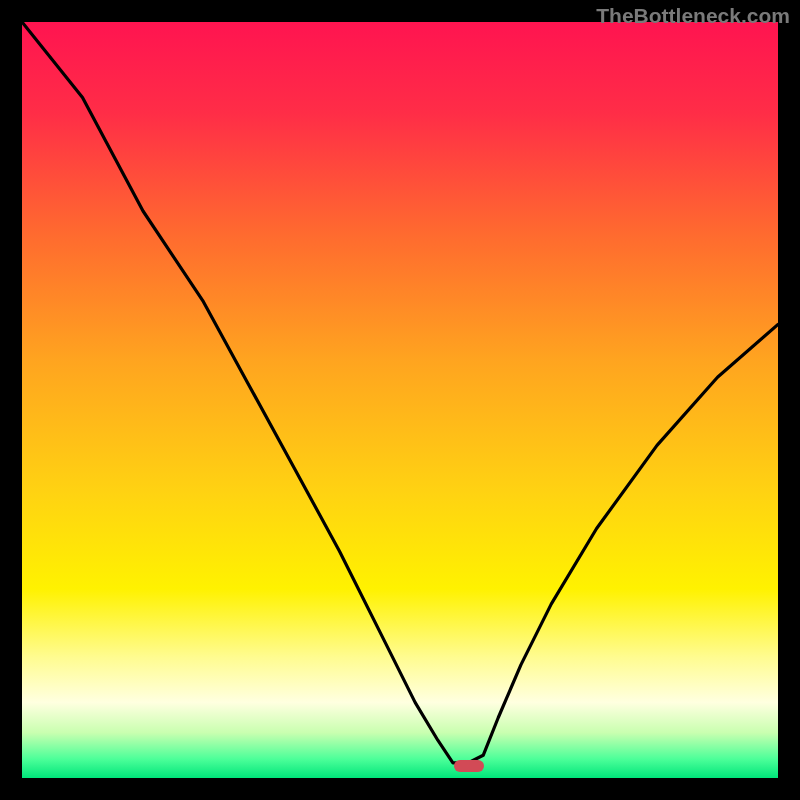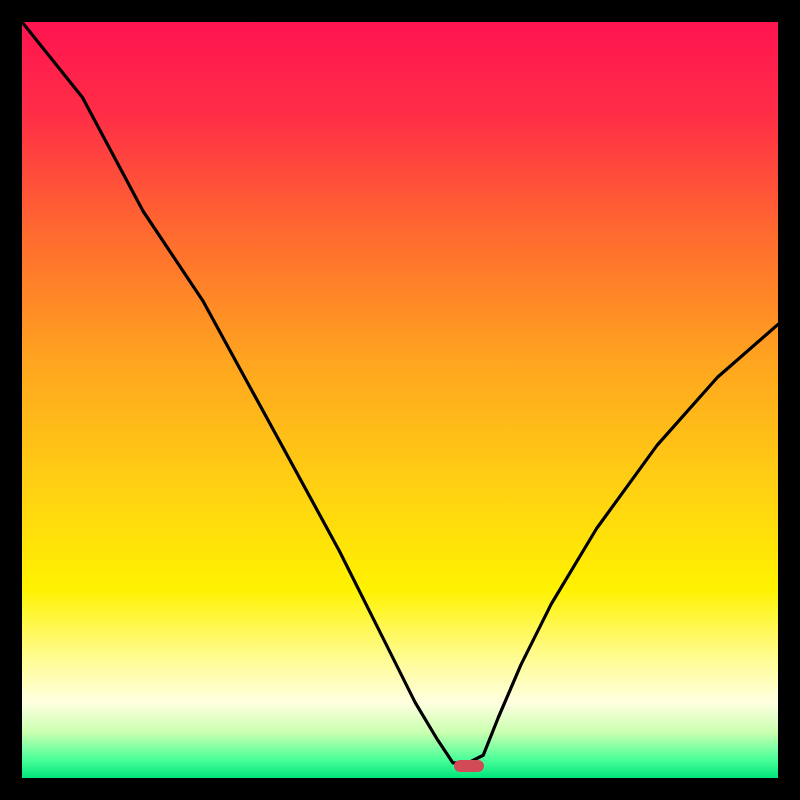--- a/index.html
+++ b/index.html
@@ -81,14 +81,15 @@
       <rect x="0" y="0" width="756" height="756" fill="url(#bgGrad)"></rect>
     </svg>
 
     <svg class="curve-svg" viewBox="0 0 756 756" preserveAspectRatio="none">
       <path id="curvePath" d="M0.0 0.0 L60.5 75.6 L121.0 189.0 L181.4 279.7 L226.8 362.9 L272.2 446.0 L317.5 529.2 L362.9 619.9 L393.1 680.4 L415.8 718.2 L430.9 740.9 L446.0 740.9 L461.2 733.3 L476.3 695.5 L499.0 642.6 L529.2 582.1 L574.6 506.5 L635.0 423.4 L695.5 355.3 L756.0 302.4" fill="none" stroke="#000" stroke-width="3.2" stroke-linejoin="round" stroke-linecap="round"></path>
     </svg>
 
     <div id="marker" class="marker" style="left: 446.796px; top: 743.526px; background: rgb(210, 74, 86);"></div>
   </div>
 
+  <div id="watermark" class="watermark" style="top: 4px; right: 10px; font-size: 21px;">TheBottleneck.com</div>
 
 </div>
 
 </body></html>

